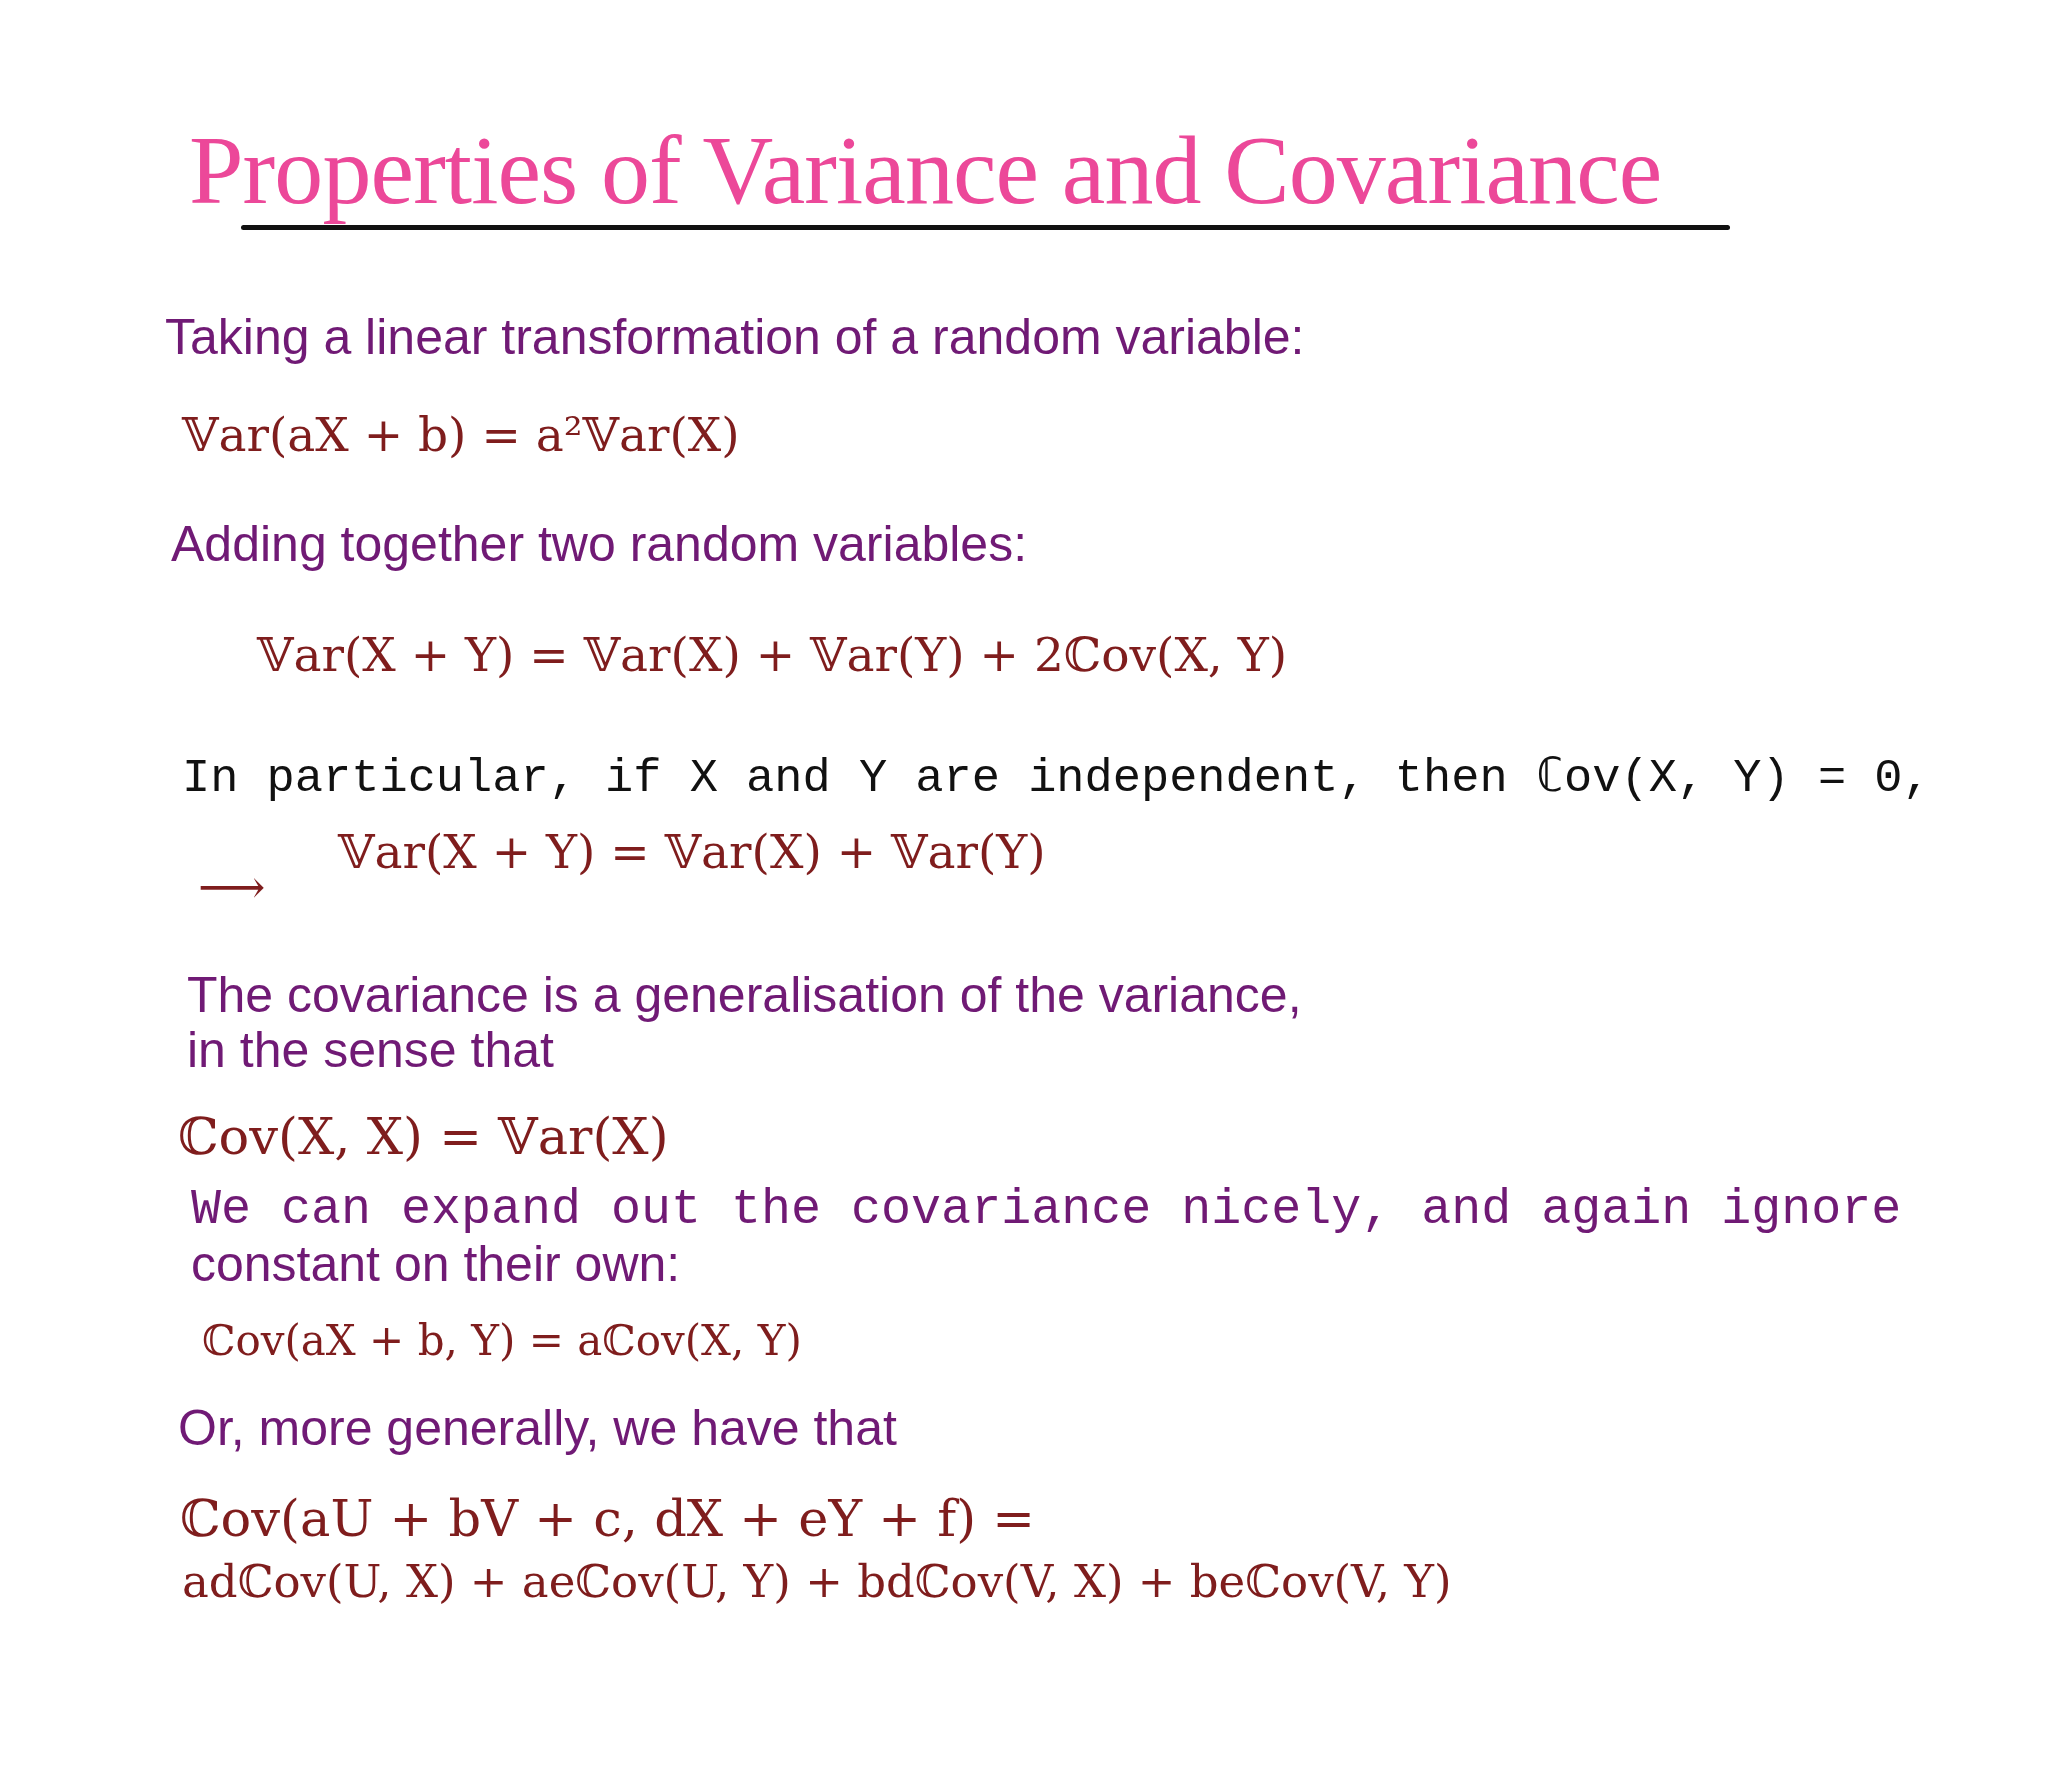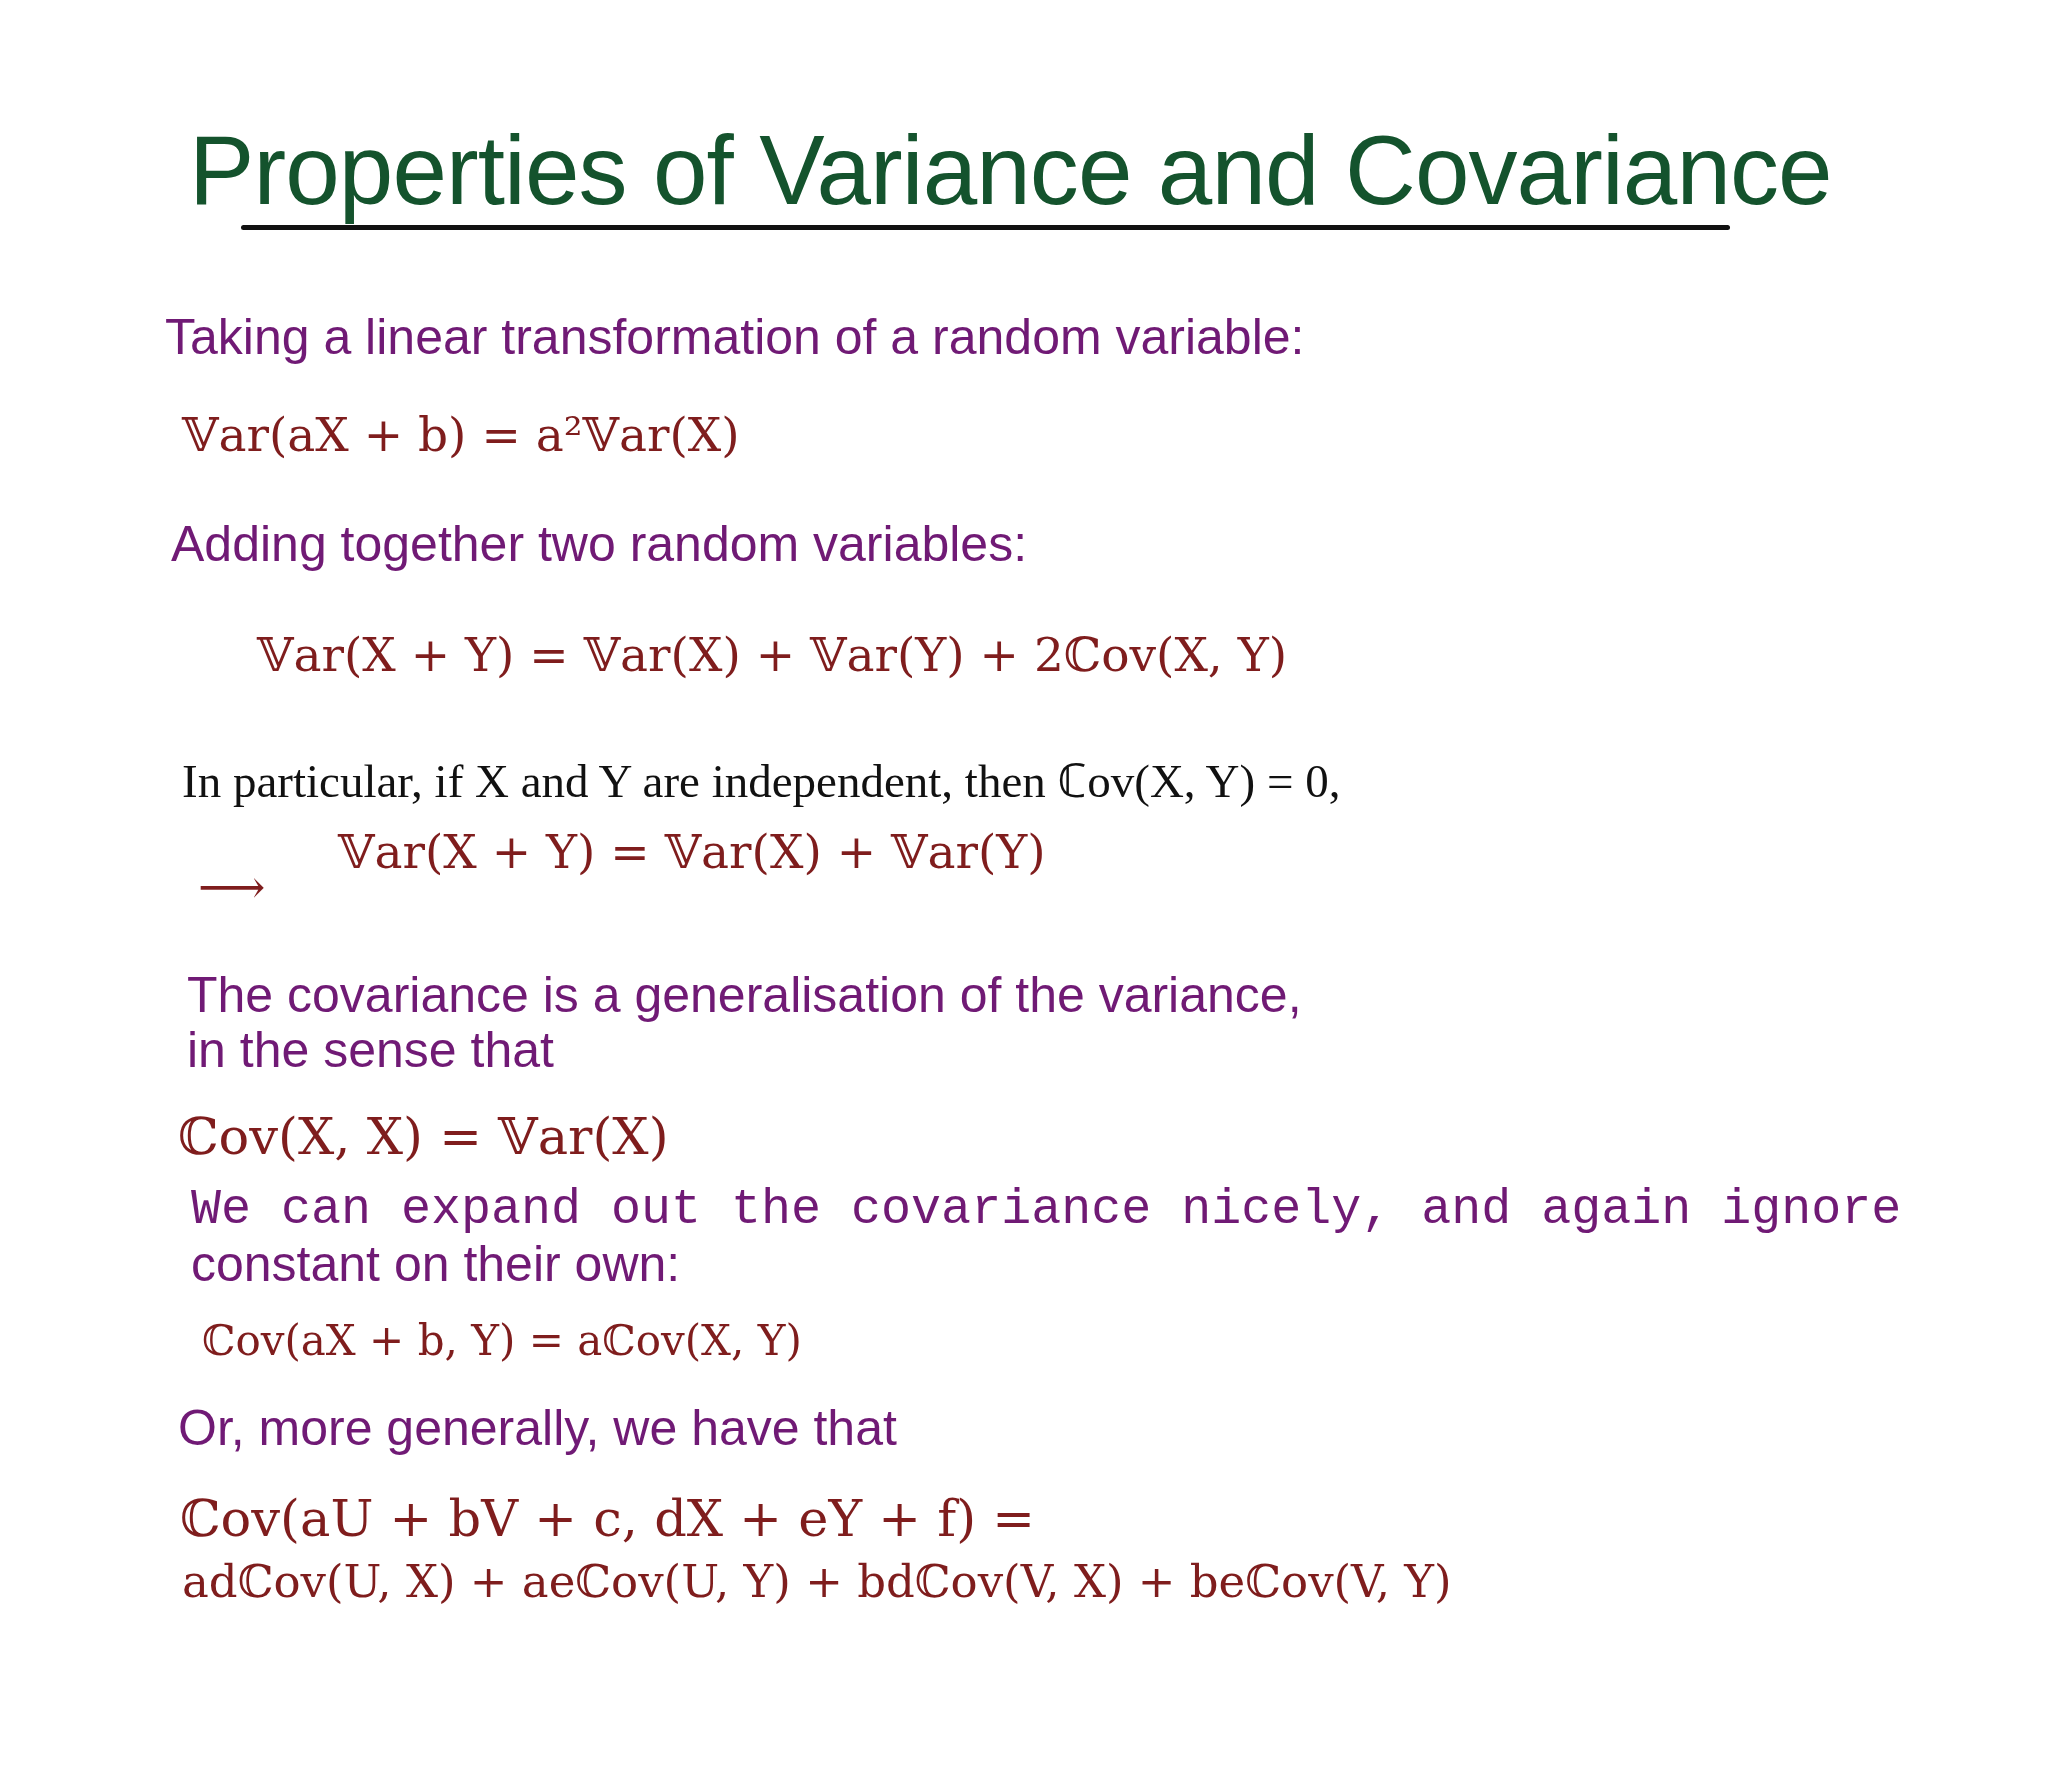--- a/index.html
+++ b/index.html
@@ -11,46 +11,46 @@
       width: 2062px;
       height: 1780px;
       position: relative;
       overflow: hidden;
       color: #111111;
     }
     .abs { position: absolute; white-space: nowrap; }
     .title {
       left: 189px;
       top: 116px;
-      font-family: Liberation Sans, sans-serif;
+      font-family: Liberation Serif, serif;
       font-size: 98px;
       line-height: 109px;
       letter-spacing: -0.9px;
-      color: #14532d;
+      color: #ec4899;
     }
     .title-underline {
       left: 241px;
       top: 225px;
       width: 1489px;
       height: 4.5px;
       background: #111111;
       border-radius: 2.7px;
     }
     .sans {
       font-family: "Liberation Sans", sans-serif;
       font-size: 50px;
       line-height: 56px;
       color: #701a75;
     }
     .math {
       font-family: "DejaVu Serif", "Liberation Serif", serif;
       color: #7f1d1d;
     }
     .rm {
-      font-family: Liberation Serif, serif;
+      font-family: Liberation Mono, monospace;
       color: #111111;
       text-align: right;
     }
   </style>
 </head>
 <body>
 
 <div>
 
   <div class="abs title">Properties of Variance and Covariance</div>

